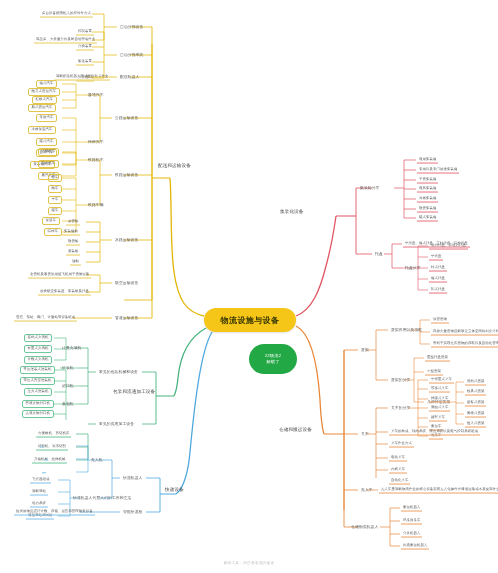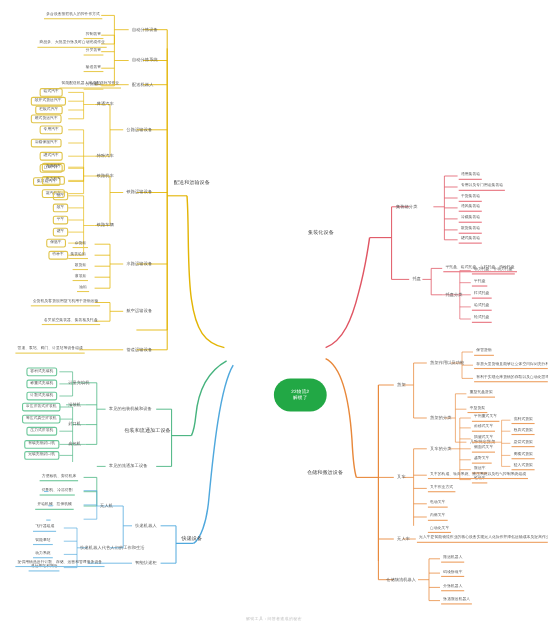--- a/index.html
+++ b/index.html
@@ -180,20 +180,23 @@
     <path d="M160,478 L160,512" stroke="#4fa8dd" stroke-width="0.9" fill="none"></path>
     <path d="M160,478 L146,478 M160,512 L146,512" stroke="#4fa8dd" stroke-width="0.8" fill="none"></path>
 
     <path d="M120,478 L112,478 M112,460 L112,498 M112,460 L100,460 M112,498 L100,498" stroke="#4fa8dd" stroke-width="0.7" fill="none"></path>
     <path d="M100,460 L88,460 M88,446 L88,472 M88,446 L76,446 M88,459 L76,459 M88,472 L76,472" stroke="#4fa8dd" stroke-width="0.6" fill="none"></path>
     <path d="M80,498 L70,498 M70,480 L70,516 M70,480 L58,480 M70,492 L58,492 M70,504 L58,504 M70,516 L58,516" stroke="#4fa8dd" stroke-width="0.6" fill="none"></path>
 
     <path d="M120,512 L110,512 M110,512 L80,512" stroke="#4fa8dd" stroke-width="0.7" fill="none"></path>
   </svg>
 
+  <div id="root-node">
+    <span>物流设施与设备</span>
+  </div>
 
   <div id="author-node">
     <span>22物流2</span>
     <span>解锁了</span>
   </div>
 
   <div class="node branch c-yellow" style="left:155px;top:166px;">
     <span>配送和运输设备</span>
   </div>
 

